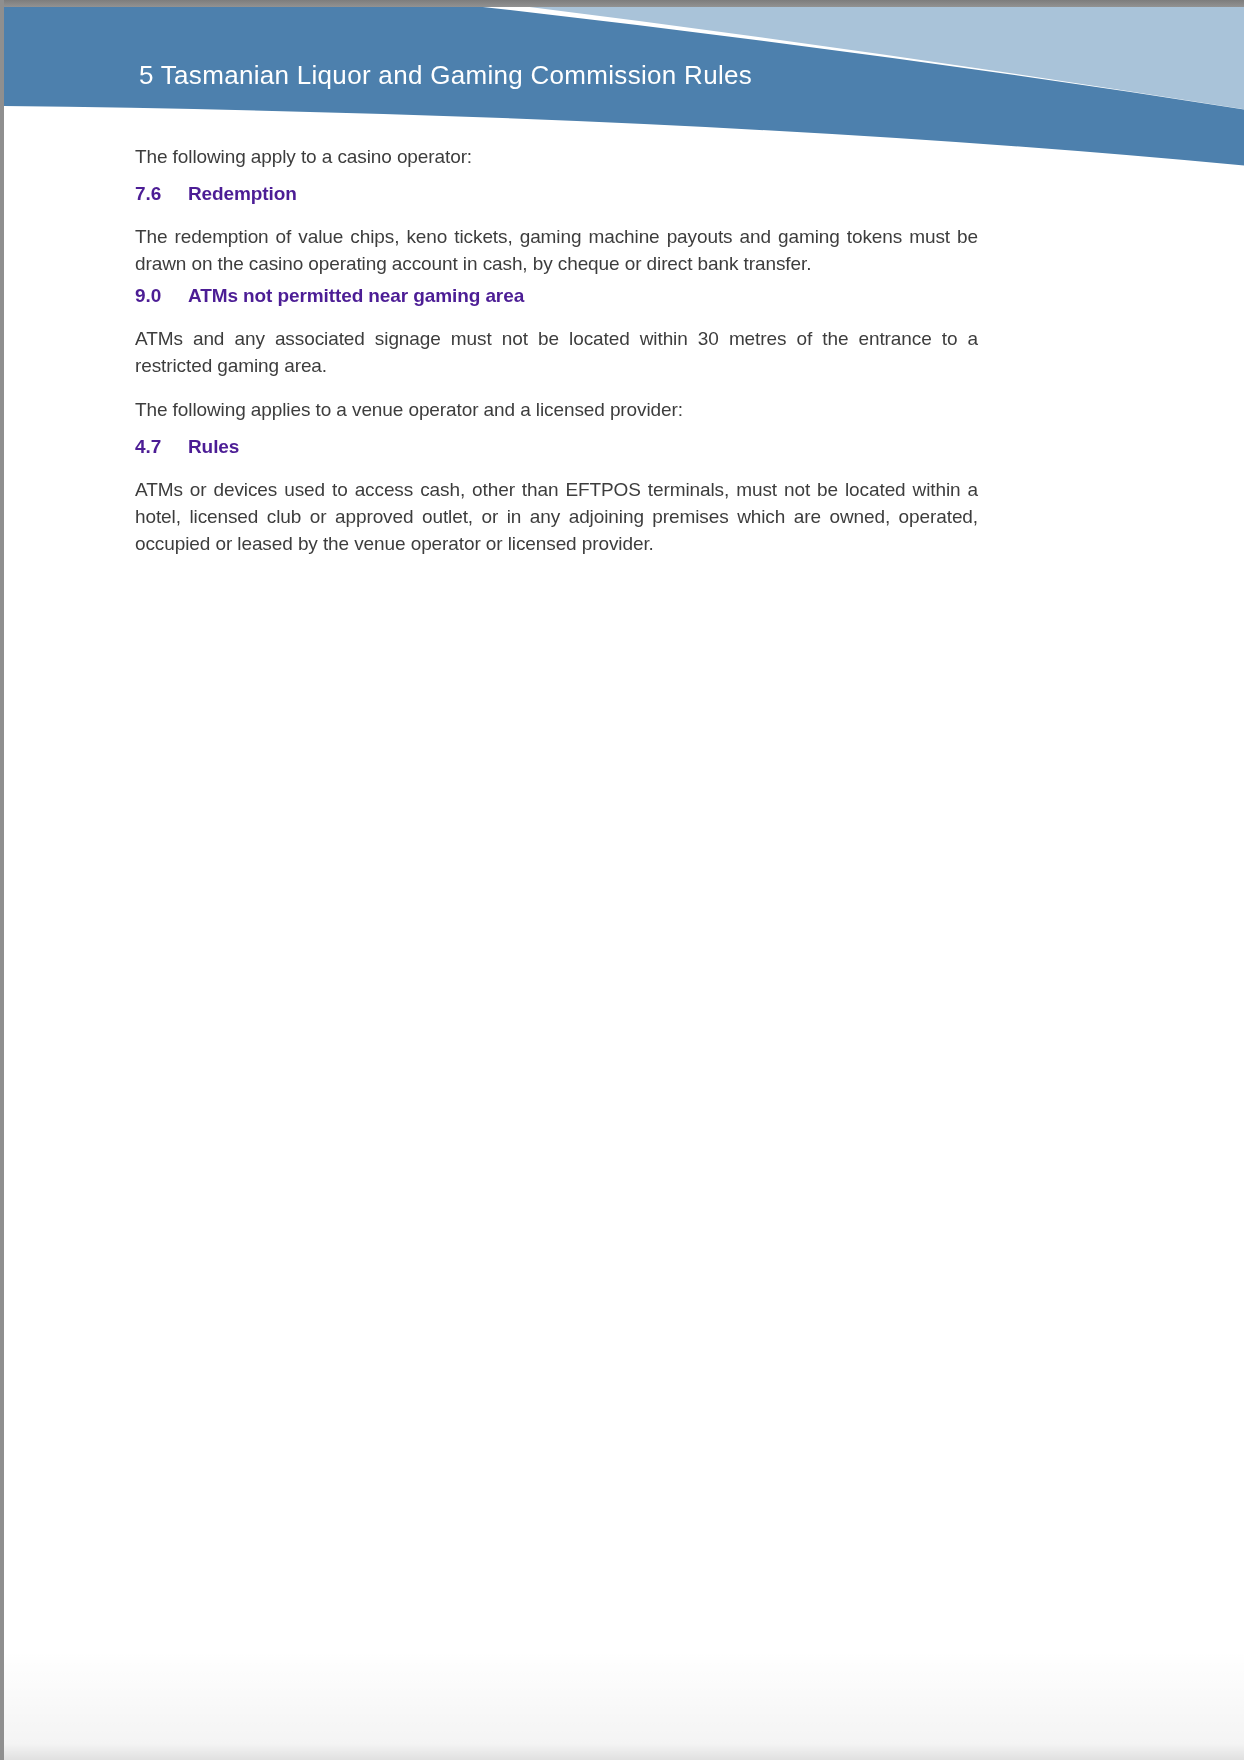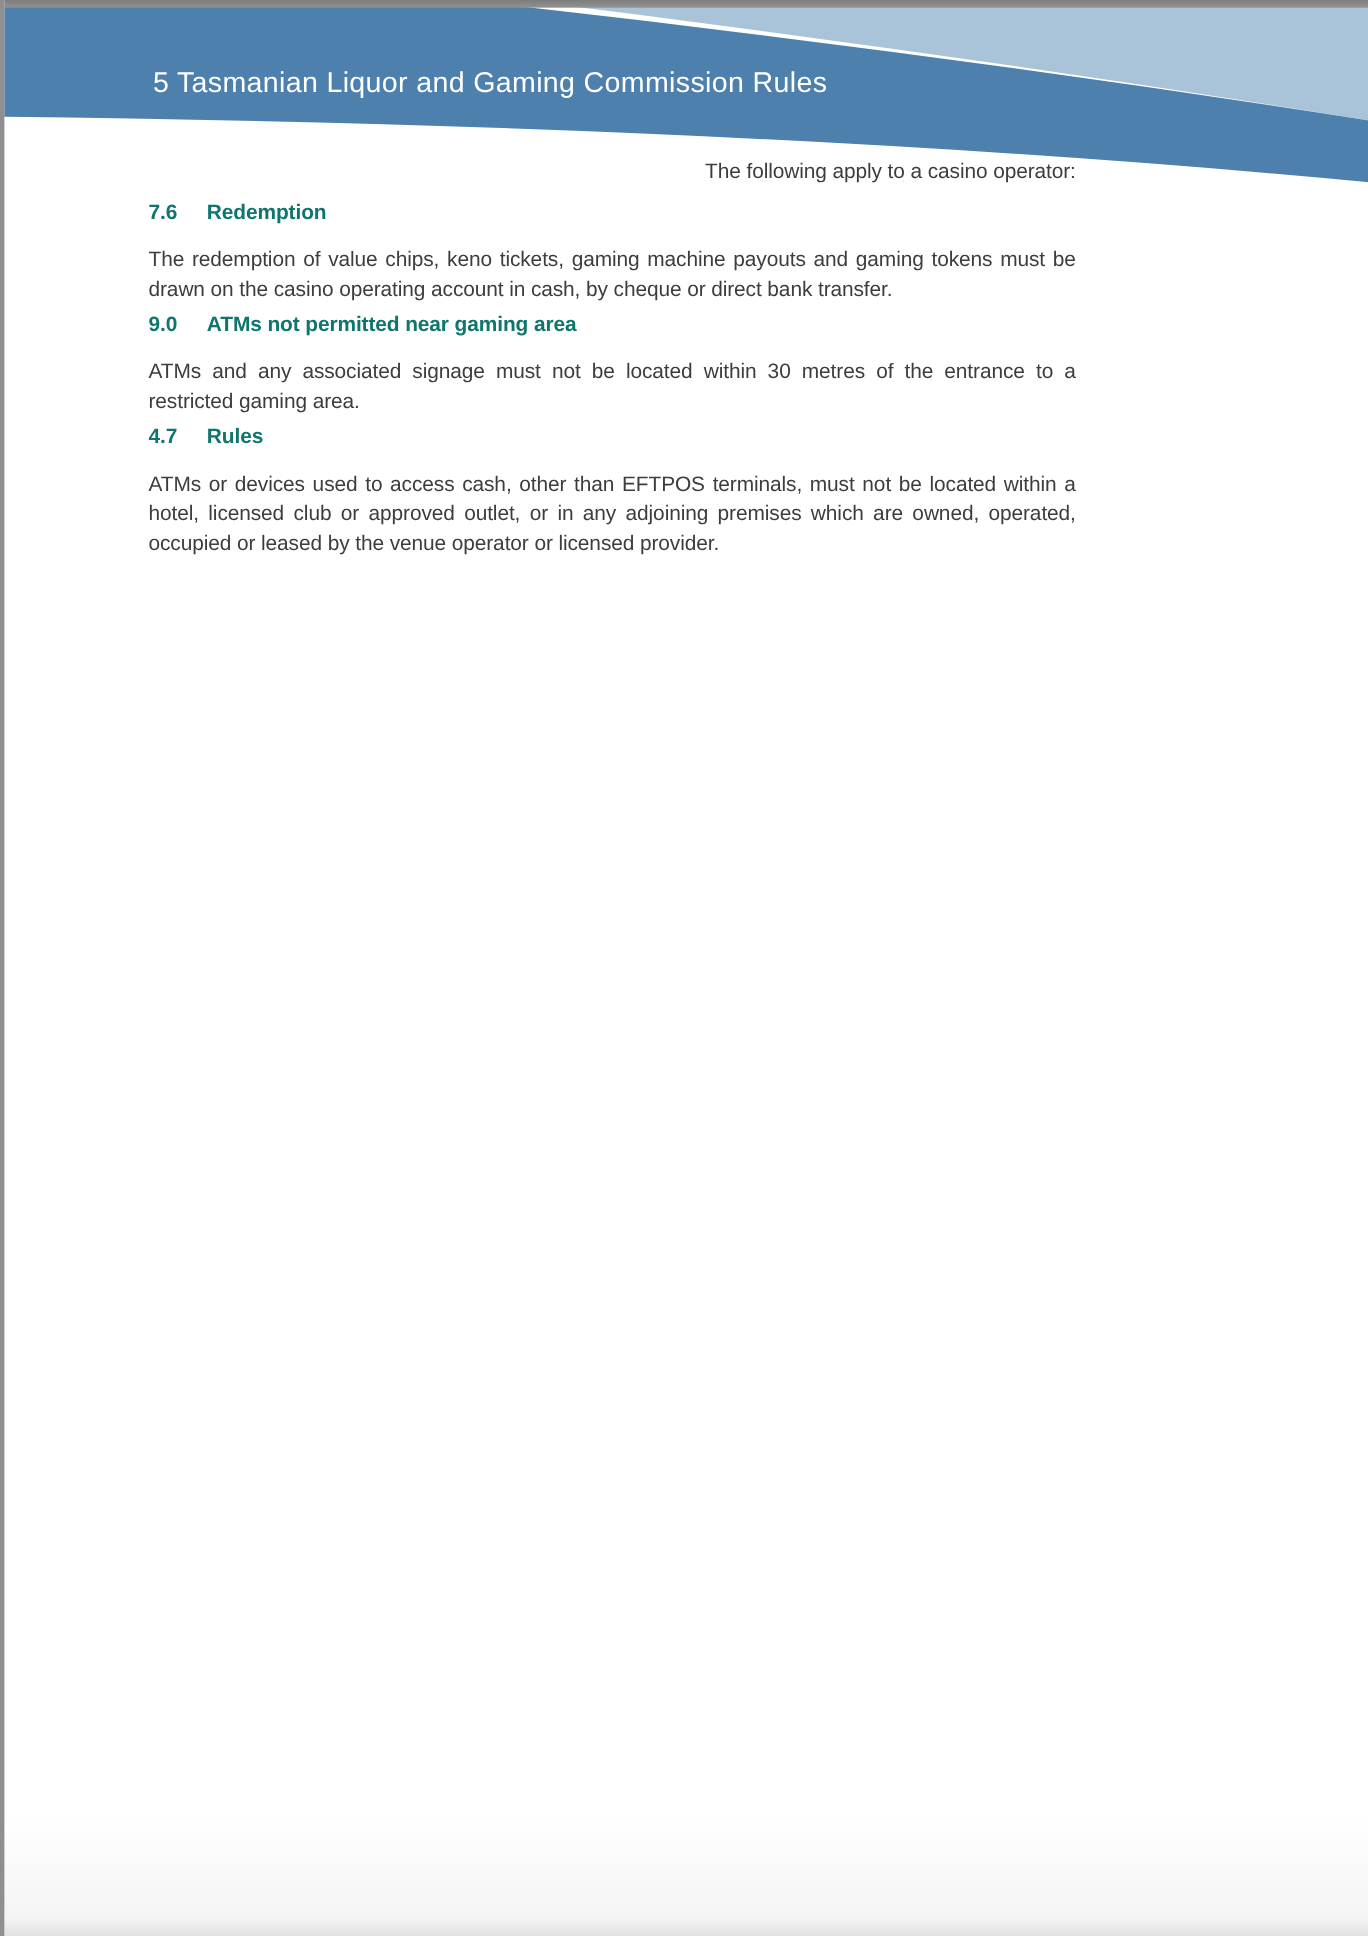--- a/index.html
+++ b/index.html
@@ -38,26 +38,26 @@
     font-size: 26px; font-weight: 400; letter-spacing: 0.3px;
     color: #ffffff;
     z-index: 2;
   }
   .content {
     position: absolute; top: 143px; left: 131px; width: 843px;
     color: #3d3d3d;
     font-size: 19px; line-height: 27px; letter-spacing: -0.1px;
     z-index: 2;
   }
-  .intro { margin-bottom: 10px; text-align: right; }
+  .intro { margin-bottom: 10px; }
   .intro.second { margin-top: 17px; margin-bottom: 10px; }
   .section-heading {
     position: relative;
     margin-top: 5px; margin-bottom: 16px;
-    color: #0f766e; font-weight: 700; font-size: 19px; line-height: 27px;
+    color: #4c1d95; font-weight: 700; font-size: 19px; line-height: 27px;
     padding-left: 53px;
   }
   .section-number { position: absolute; left: 0; top: 0; }
   .section-body {
     margin-bottom: 5px;
     text-align: justify; text-justify: inter-word;
   }
 </style>
 </head>
 <body>
@@ -91,20 +91,21 @@
 
 
     <div class="section">
       <div class="section-heading">
         <span class="section-number">9.0</span>
         <span>ATMs not permitted near gaming area</span>
       </div>
       <p class="section-body">ATMs and any associated signage must not be located within 30 metres of the entrance to a restricted gaming area.</p>
     </div>
 
+    <p class="intro second">The following applies to a venue operator and a licensed provider:</p>
 
     <div class="section">
       <div class="section-heading">
         <span class="section-number">4.7</span>
         <span>Rules</span>
       </div>
       <p class="section-body">ATMs or devices used to access cash, other than EFTPOS terminals, must not be located within a hotel, licensed club or approved outlet, or in any adjoining premises which are owned, operated, occupied or leased by the venue operator or licensed provider.</p>
     </div>
 
   </div>

